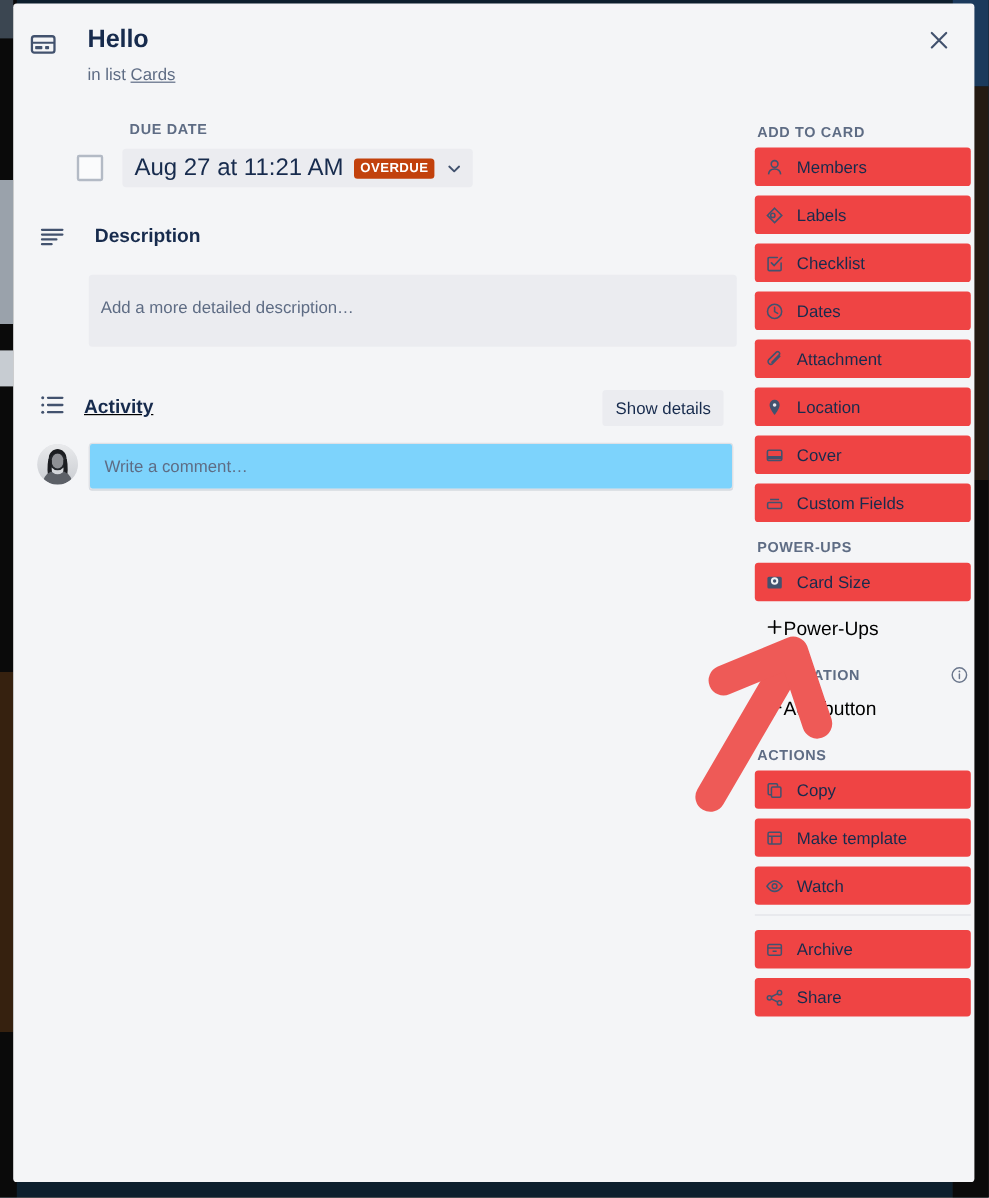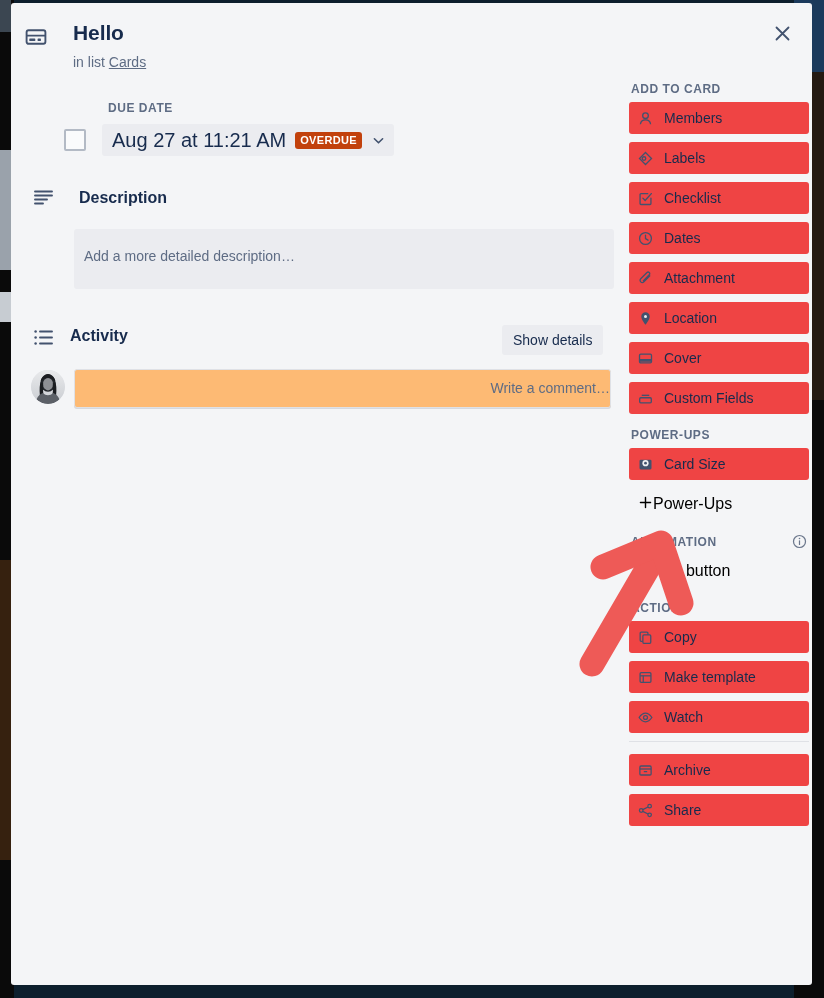--- a/index.html
+++ b/index.html
@@ -73,33 +73,33 @@
   .desc-head{position:absolute;left:22px;top:184px;display:flex;align-items:center;}
   .desc-head .ico{width:30px;color:#42526e;display:flex;align-items:center;}
   .h-title{font-size:16px;font-weight:bold;color:#172b4d;margin-left:16px;}
 
   .desc-box{
     position:absolute;left:63px;top:226px;width:540px;height:60px;
     background:#ebecf0;border-radius:3px;cursor:pointer;
   }
   .desc-ph{font-size:14px;color:#5e6c84;padding:19px 0 0 10px;}
 
-  .act-head{position:absolute;left:22px;top:324px;display:flex;align-items:flex-start;}
+  .act-head{position:absolute;left:22px;top:324px;display:flex;align-items:center;text-decoration:underline;}
   .show-details{
     position:absolute;left:491px;top:322px;height:30px;display:flex;align-items:center;
     padding:0 11px;background:#ebecf0;border-radius:3px;color:#172b4d;font-size:14px;cursor:pointer;
   }
 
   .avatar{
     position:absolute;left:20px;top:367px;width:34px;height:34px;border-radius:50%;
     overflow:hidden;background:#dfe1e6;
   }
   .comment-box{
-    position:absolute;left:63px;top:366px;width:535px;height:37px;background:#fdba74;
-    border:1px solid #dfe1e6;border-radius:3px;box-shadow:0 1px 0 rgba(9,30,66,.13);cursor:text;text-align:right;
+    position:absolute;left:63px;top:366px;width:535px;height:37px;background:#7dd3fc;
+    border:1px solid #dfe1e6;border-radius:3px;box-shadow:0 1px 0 rgba(9,30,66,.13);cursor:text;
   }
   .comment-ph{font-size:14px;color:#5e6c84;padding:10px 0 0 12px;}
 
   
   .side{position:absolute;left:618px;top:0;width:180px;}
   .side-label{margin:0 0 6px 2px;}
   .side-group{margin-bottom:14px;}
   .side-btn{
     display:flex;align-items:center;height:32px;background:#ef4444;border-radius:3px;
     margin-bottom:8px;padding-left:9px;cursor:pointer;
@@ -225,21 +225,21 @@
           </g>
         </svg>
       </div>
       <div class="comment-box">
         <div class="comment-ph">Write a comment…</div>
       </div>
     </div>
 
     <div class="side">
 
-      <div class="side-group" style="margin-top:79px;">
+      <div class="side-group" style="margin-top:100px;">
         <div class="sec-label side-label">ADD TO CARD</div>
 
         <div class="side-btn">
           <span class="bi">
             <svg width="15" height="15" viewBox="0 0 16 16" fill="none" stroke="currentColor" stroke-width="1.4">
               <circle cx="8" cy="5" r="3"></circle>
                 <path d="M2.6 14.2 Q3 9.4 8 9.4 Q13 9.4 13.4 14.2"></path>
             </svg>
           </span>
           <span class="bl">Members</span>

